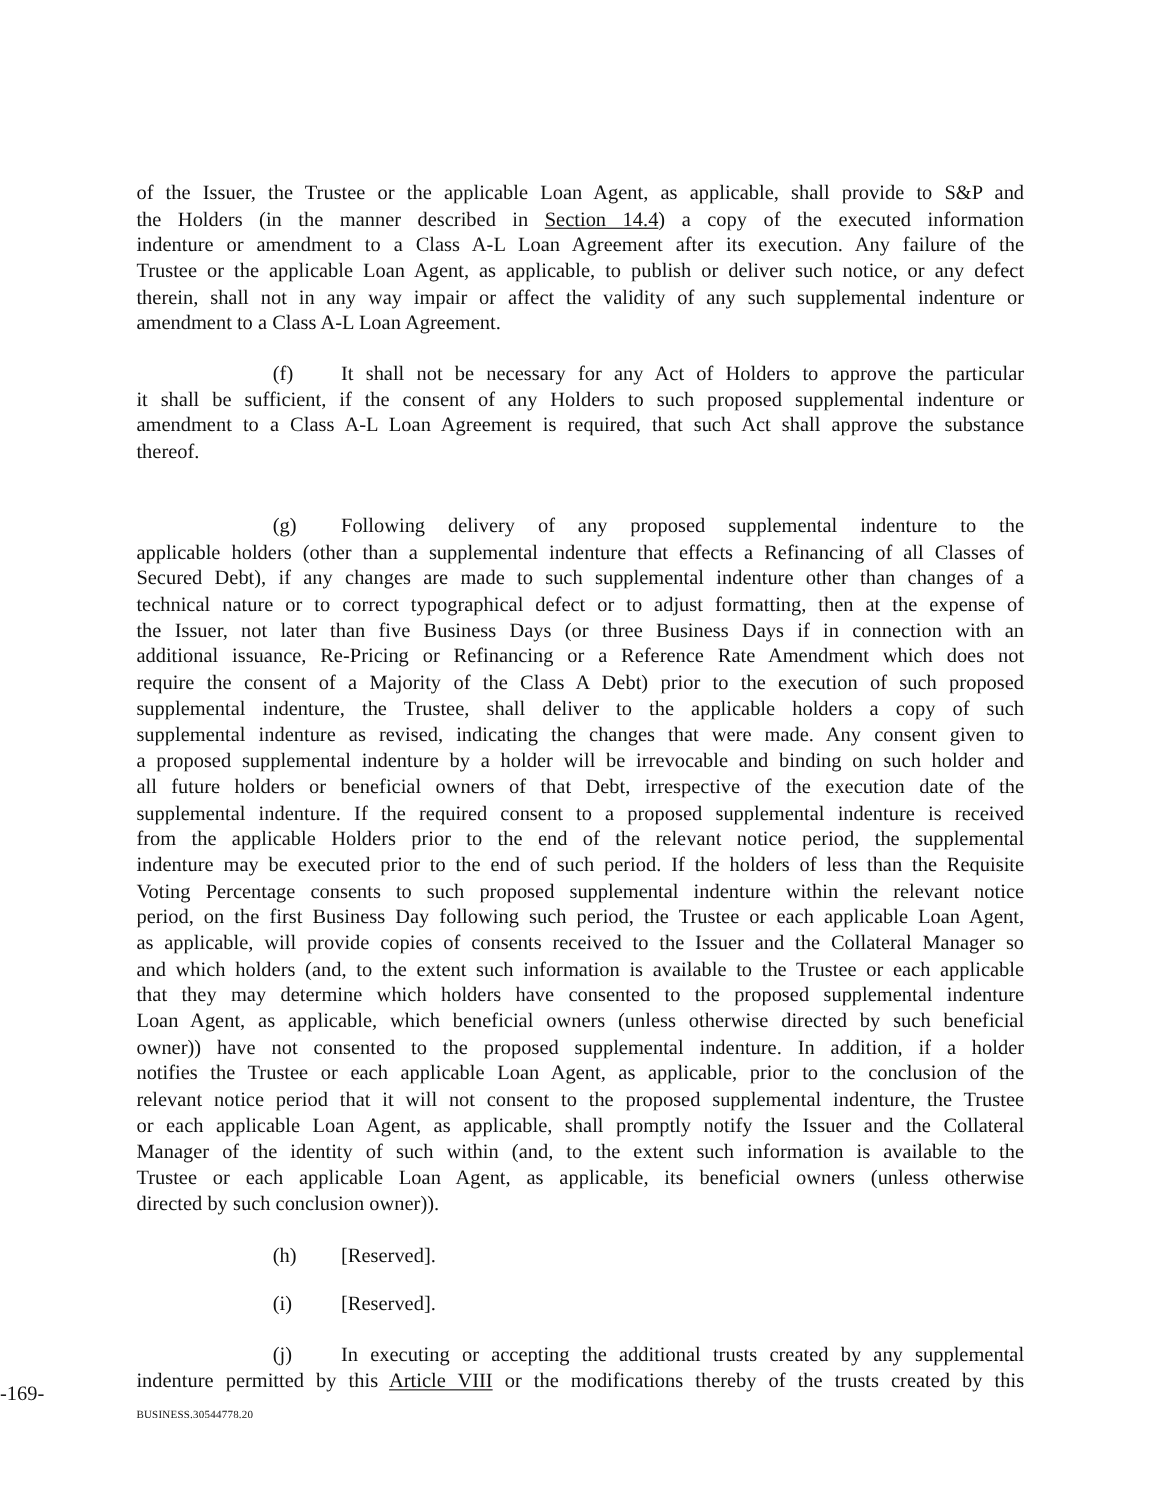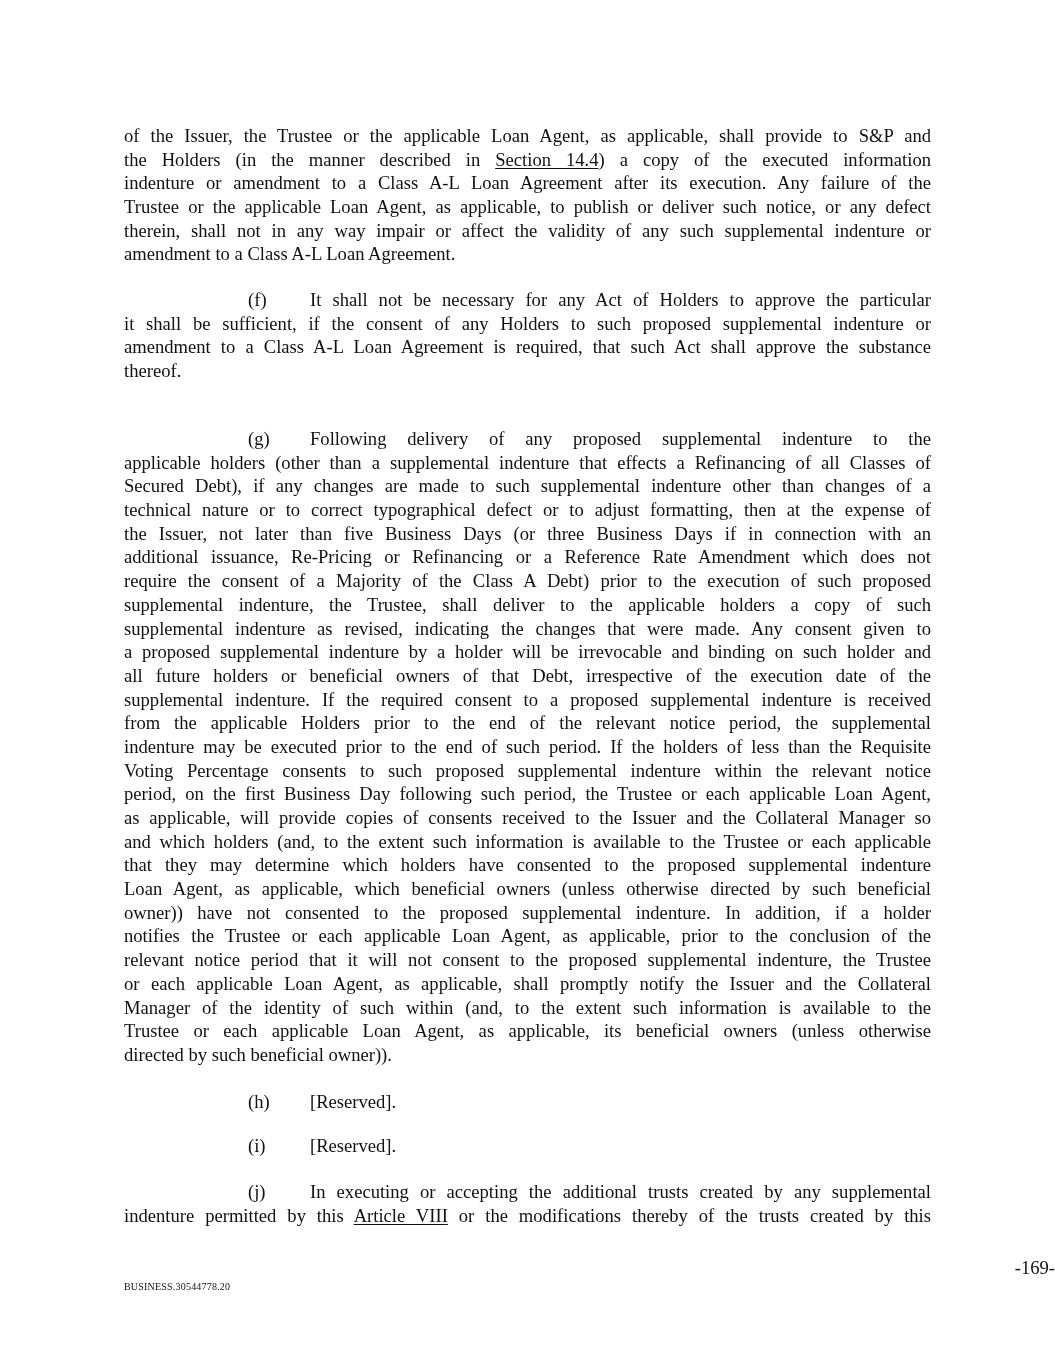--- a/index.html
+++ b/index.html
@@ -4,38 +4,38 @@
   <style>
     html, body { margin: 0; padding: 0; background: #ffffff; }
     body { width: 1055px; height: 1365px; position: relative; overflow: hidden; }
     .page {
       position: absolute; left: 0; top: 0; width: 1055px; height: 1365px;
       background: #ffffff; color: #111111;
       font-family: "Liberation Serif", serif;
     }
     .para {
       position: absolute; left: 124px; width: 807px;
-      font-size: 18.6px; line-height: 23.7px;
+      font-size: 18.6px; line-height: 23.7px; margin-top: 40px;
     }
     .line {
       display: block; height: 23.7px; white-space: nowrap;
       text-align: justify; text-align-last: justify;
     }
     .line.last { text-align-last: left; }
     .indent { display: inline-block; width: 124px; }
     .label { display: inline-block; width: 62px; }
     .u { text-decoration: underline; text-underline-offset: 2px; }
     #p-e { top: 124px; }
     #p-f { top: 288px; }
     #p-g { top: 427px; }
     #p-h { top: 1090px; }
     #p-i { top: 1134px; }
     #p-j { top: 1180px; }
     .page-number {
-      position: absolute; top: 1257px; left: 0; width: 1055px; text-align: right;
+      position: absolute; top: 1257px; left: 0; width: 1055px; text-align: left;
       font-size: 18.6px;
     }
     .doc-id {
       position: absolute; top: 1281px; left: 124px;
       font-size: 10px; letter-spacing: 0.2px;
     }
   </style>
 </head>
 <body>
 
@@ -77,21 +77,21 @@
     <span class="line">as applicable, will provide copies of consents received to the Issuer and the Collateral Manager so</span>
     <span class="line">and which holders (and, to the extent such information is available to the Trustee or each applicable</span>
     <span class="line">that they may determine which holders have consented to the proposed supplemental indenture</span>
     <span class="line">Loan Agent, as applicable, which beneficial owners (unless otherwise directed by such beneficial</span>
     <span class="line">owner)) have not consented to the proposed supplemental indenture.  In addition, if a holder</span>
     <span class="line">notifies the Trustee or each applicable Loan Agent, as applicable, prior to the conclusion of the</span>
     <span class="line">relevant notice period that it will not consent to the proposed supplemental indenture, the Trustee</span>
     <span class="line">or each applicable Loan Agent, as applicable, shall promptly notify the Issuer and the Collateral</span>
     <span class="line">Manager of the identity of such within (and, to the extent such information is available to the</span>
     <span class="line">Trustee or each applicable Loan Agent, as applicable, its beneficial owners (unless otherwise</span>
-    <span class="line last">directed by such beneficial owner)).</span>
+    <span class="line last">directed by such conclusion owner)).</span>
   </div>
 
   <div class="para" id="p-h">
     <span class="line last"><span class="indent"></span><span class="label">(h)</span><span>[Reserved].</span></span>
   </div>
 
   <div class="para" id="p-i">
     <span class="line last"><span class="indent"></span><span class="label">(i)</span><span>[Reserved].</span></span>
   </div>
 

